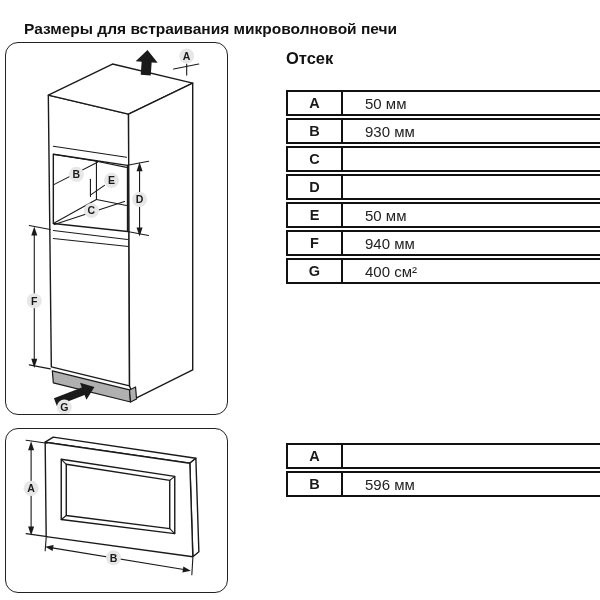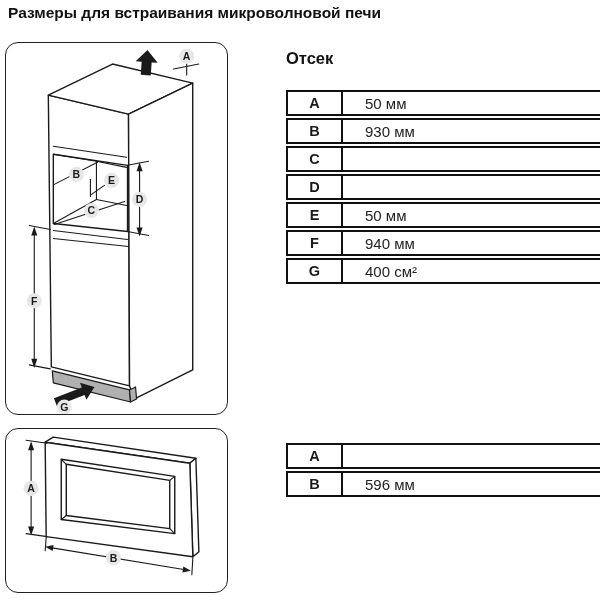--- a/index.html
+++ b/index.html
@@ -2,21 +2,21 @@
 <html><head>
 <meta charset="utf-8">
 <style>
   html,body{margin:0;padding:0;}
   body{
     width:600px;height:600px;background:#fff;position:relative;overflow:hidden;
     font-family:"Liberation Sans", sans-serif;color:#1a1a1a;
     -webkit-font-smoothing:antialiased;
   }
   .title{
-    position:absolute;left:8px;top:4px;margin:0;
+    position:absolute;left:8px;top:4px;margin:16px;
     font-size:15.5px;font-weight:700;color:#111;
   }
   .panel{
     position:absolute;left:5px;width:223px;background:#fff;
     border:1.5px solid #222;border-radius:13px;box-sizing:border-box;
   }
   #panel1{top:42px;height:373px;}
   #panel2{top:428px;height:165px;}
   .panel svg{display:block;width:100%;height:100%;}
 

